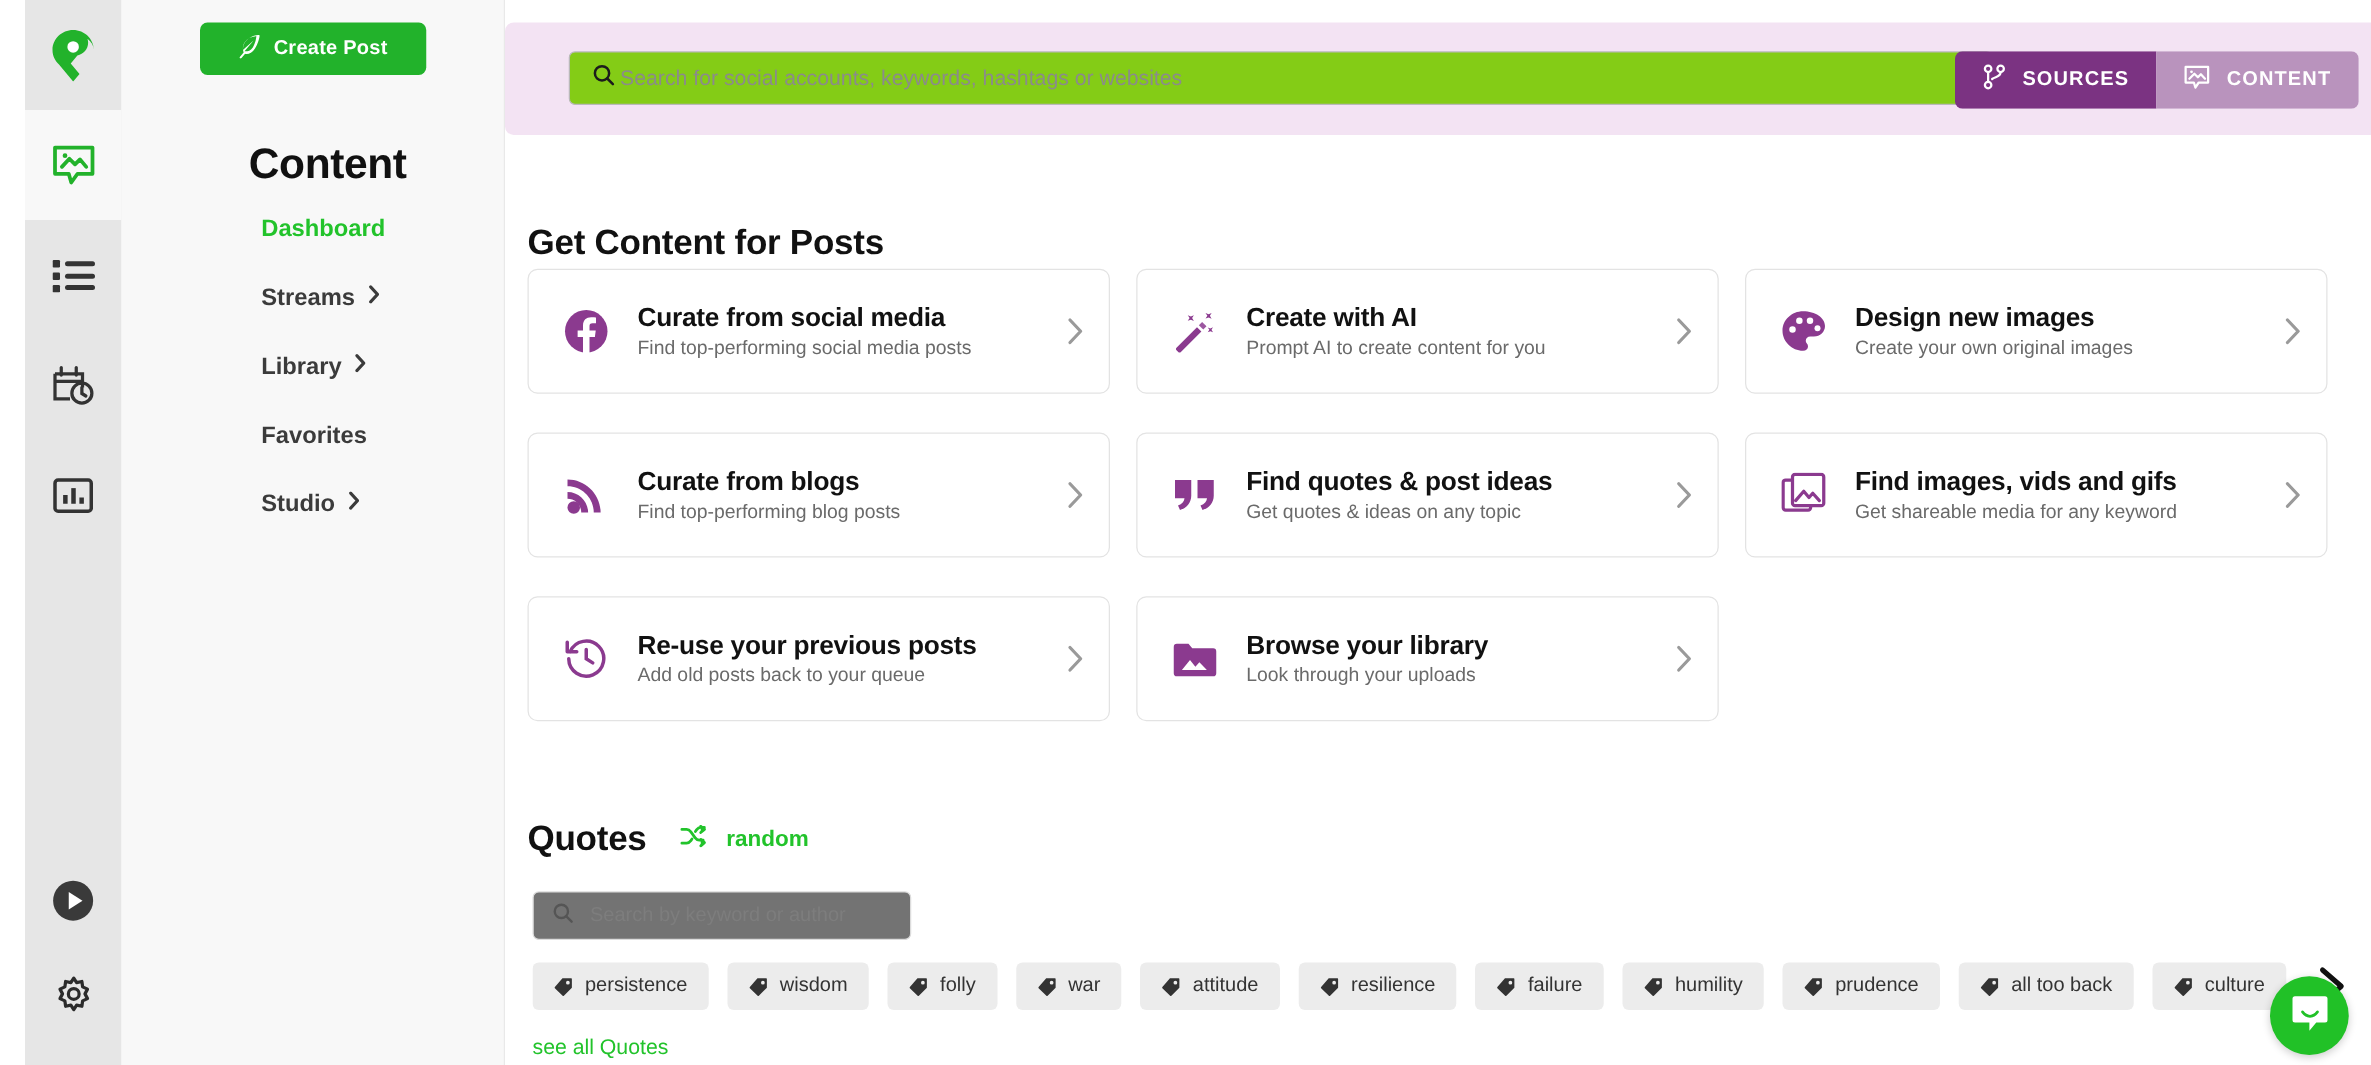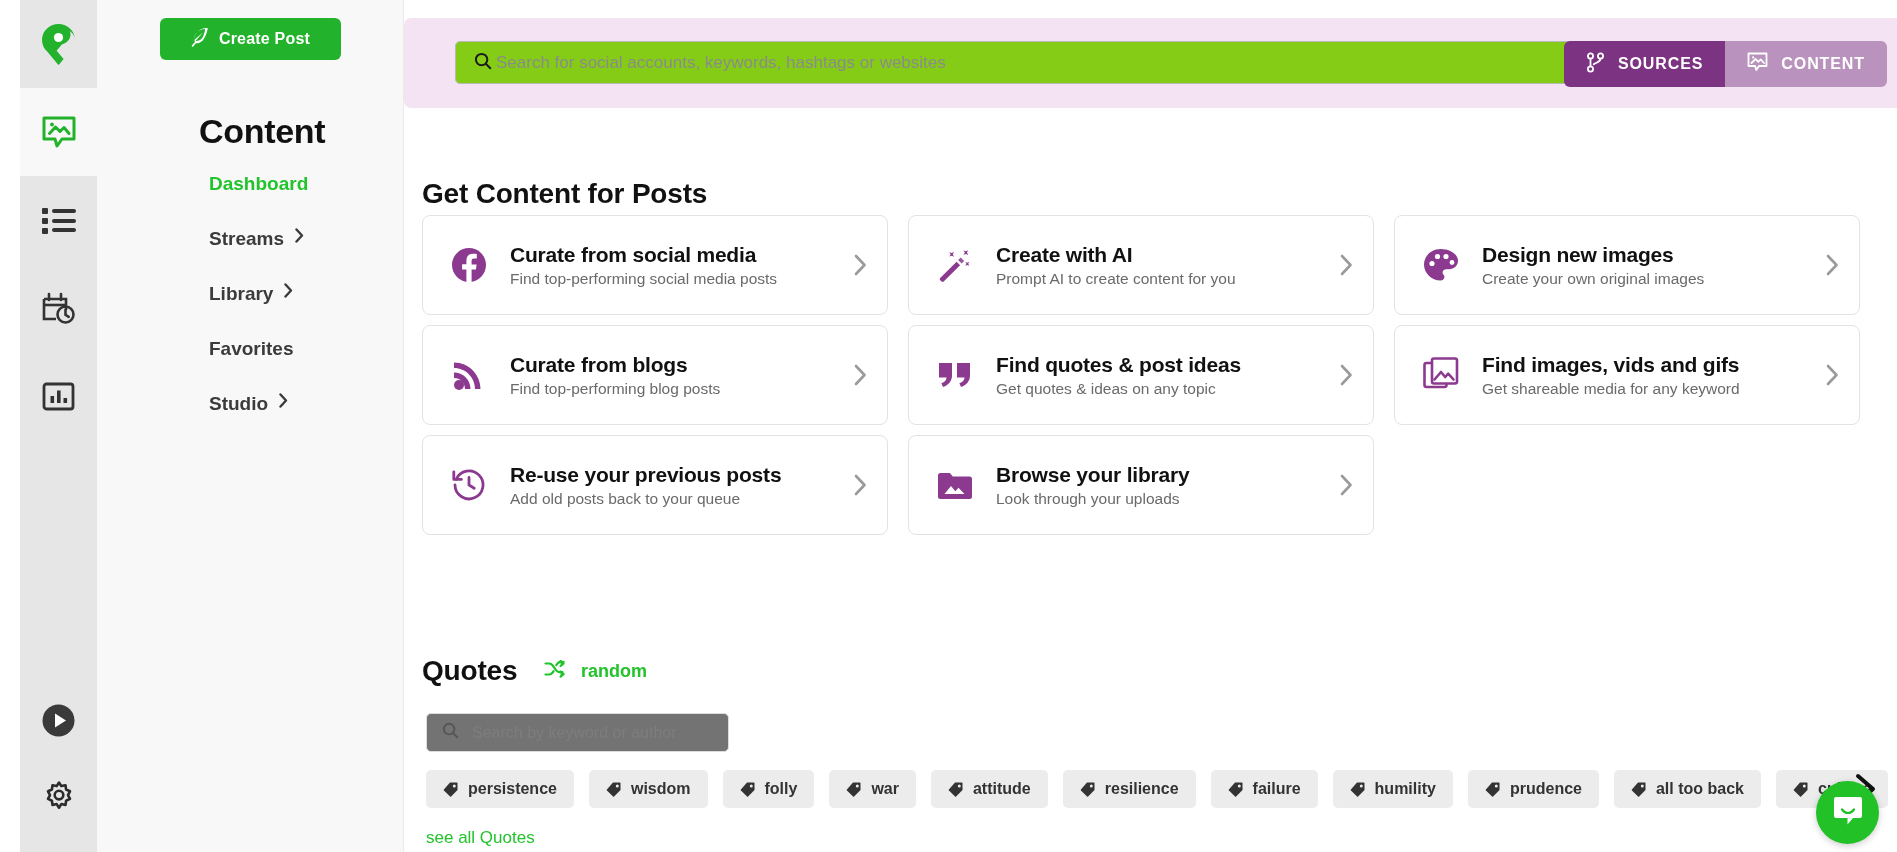--- a/index.html
+++ b/index.html
@@ -180,20 +180,21 @@
   .card-grid {
     position: absolute;
     left: 18px;
     top: 215px;
     width: 1460px;
     display: grid;
     grid-template-columns: repeat(3, 466px);
     grid-auto-rows: 110px;
     column-gap: 20px;
     row-gap: 0px;
+    gap: 21px;
   }
   .gcard {
     background: #ffffff;
     border: 1px solid #e3e3e3;
     border-radius: 8px;
     height: 100px;
     display: flex;
     align-items: center;
     padding: 0 20px 0 26px;
     gap: 21px;
@@ -282,21 +283,21 @@
   .chip {
     flex: 0 0 auto;
     height: 38px;
     background: #ececec;
     border-radius: 5px;
     display: flex;
     align-items: center;
     gap: 10px;
     padding: 0 17px;
     font-size: 16px;
-    font-weight: bold;
+    font-weight: normal;
     color: #333333;
     cursor: pointer;
     white-space: nowrap;
   }
   .chip .tagico { color: #333; display: flex; }
 
   .chip-next {
     position: absolute;
     right: 12px;
     top: 770px;

